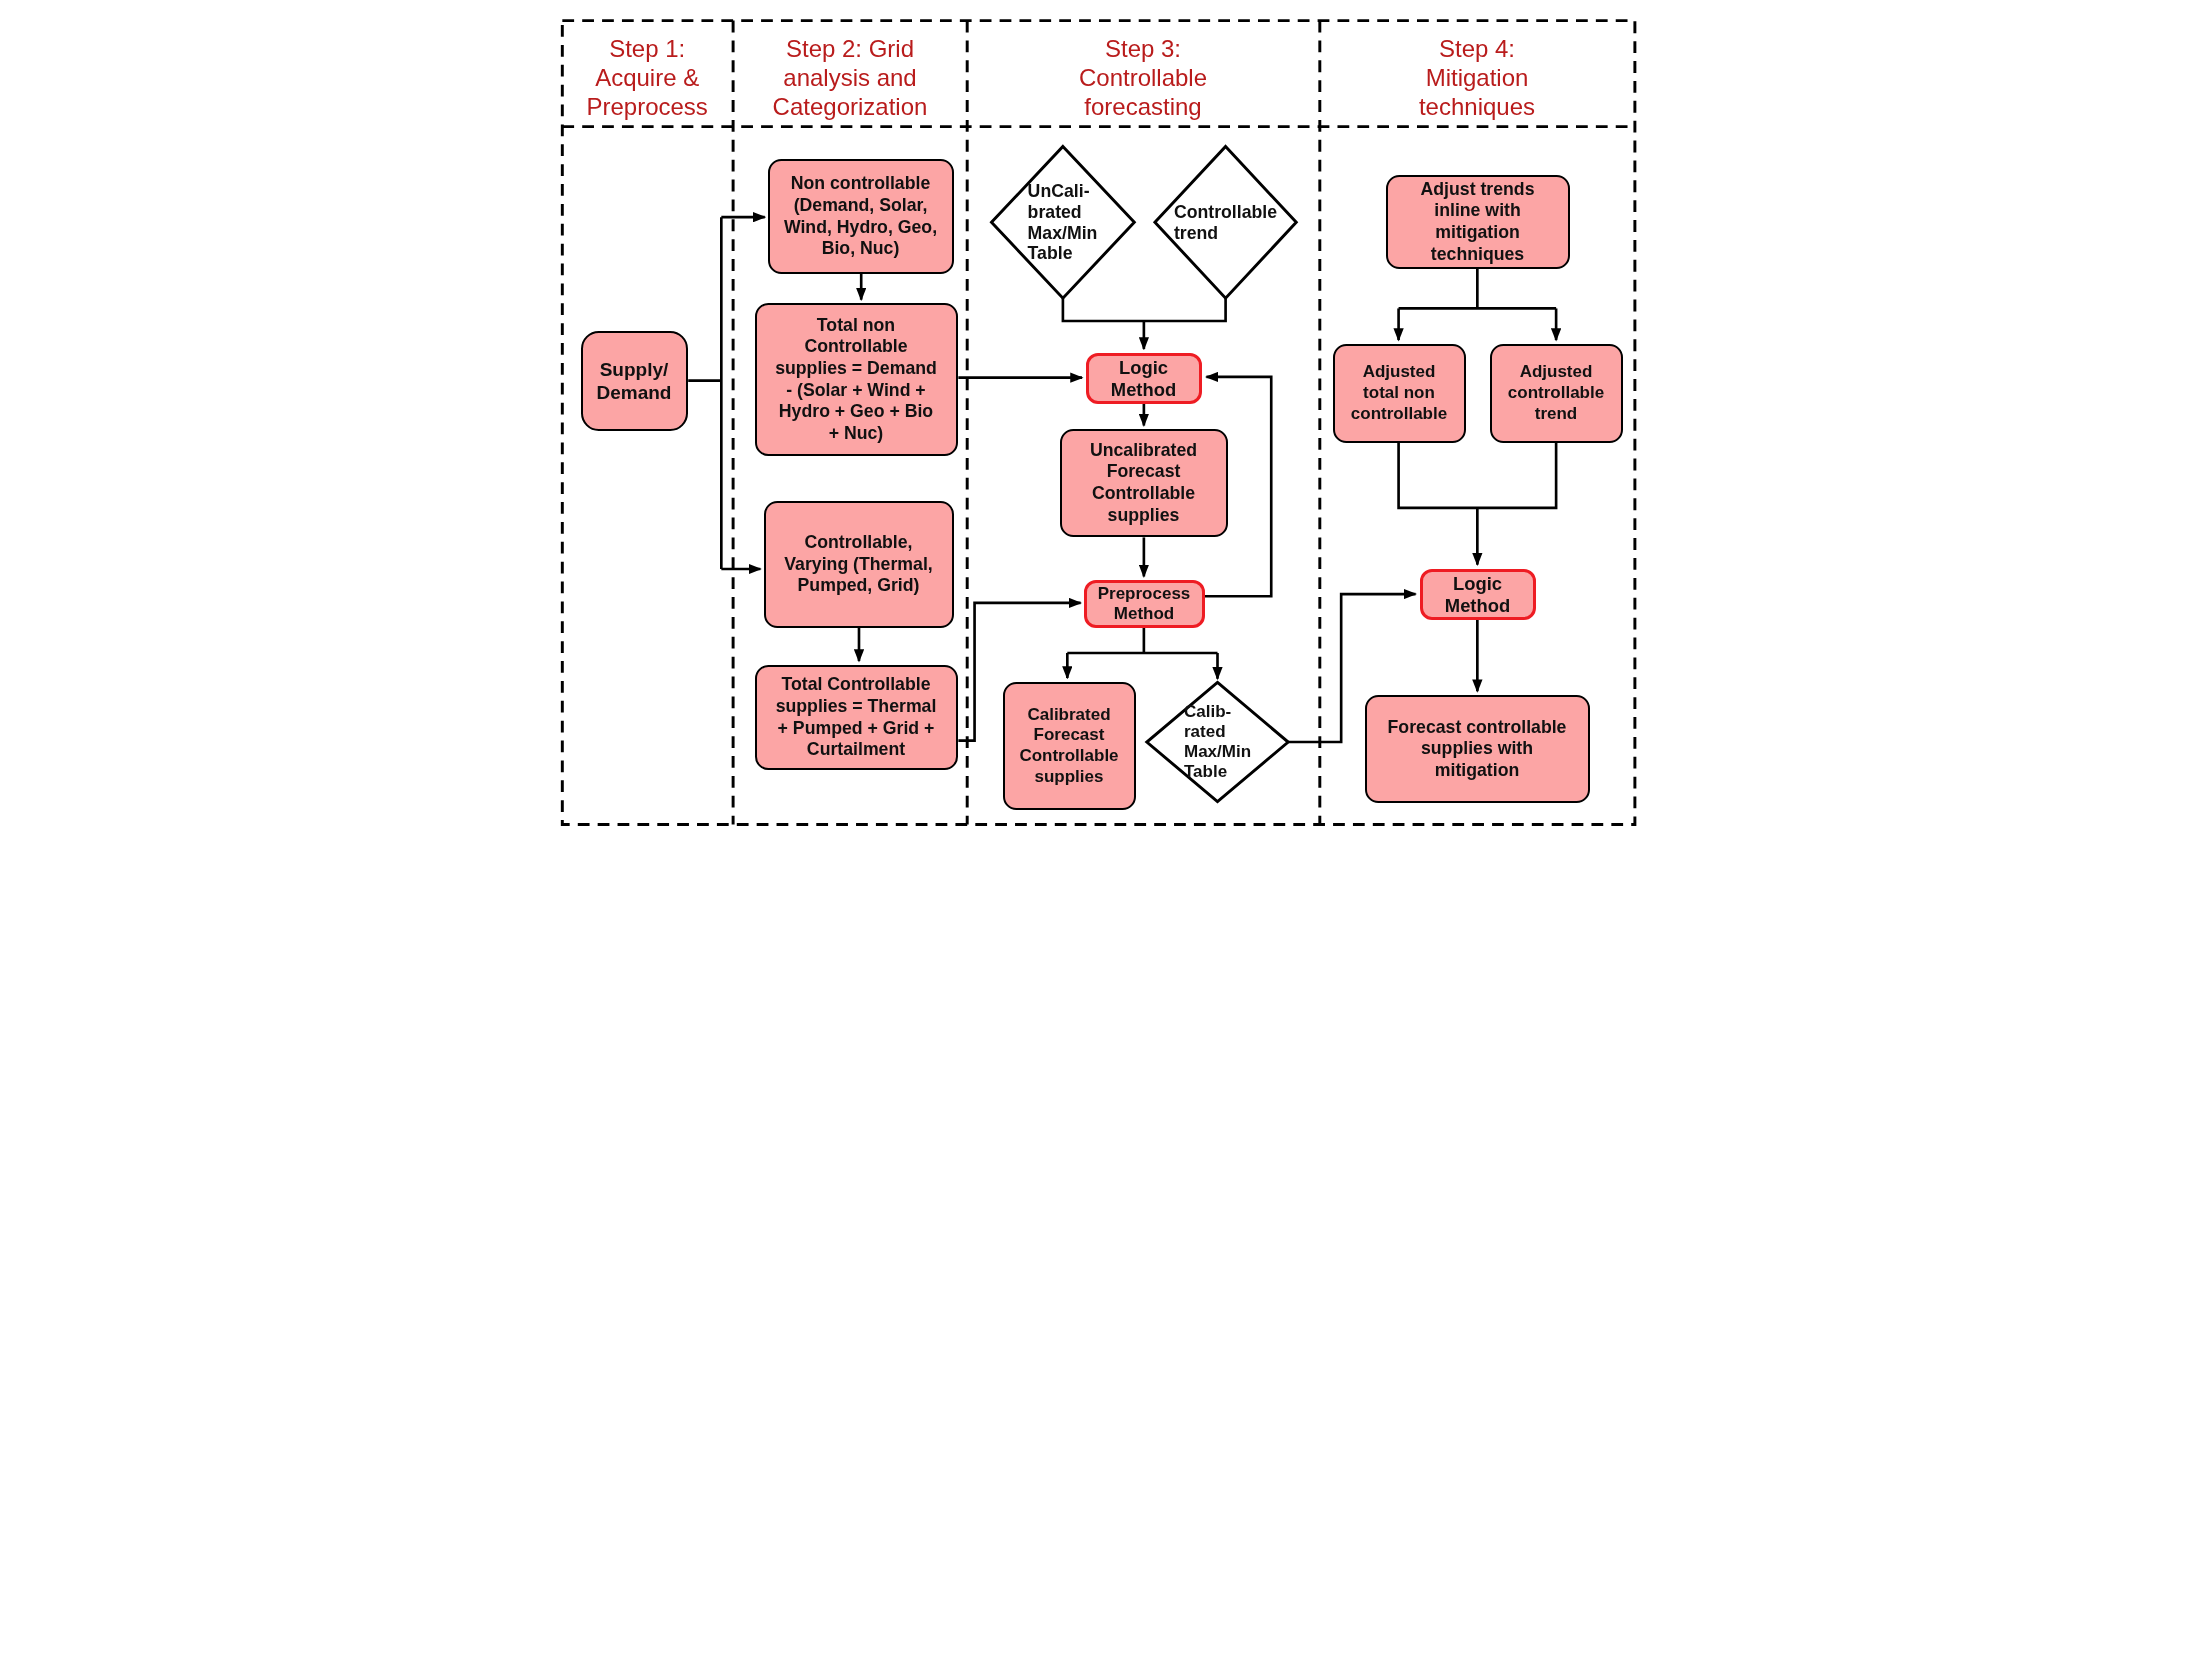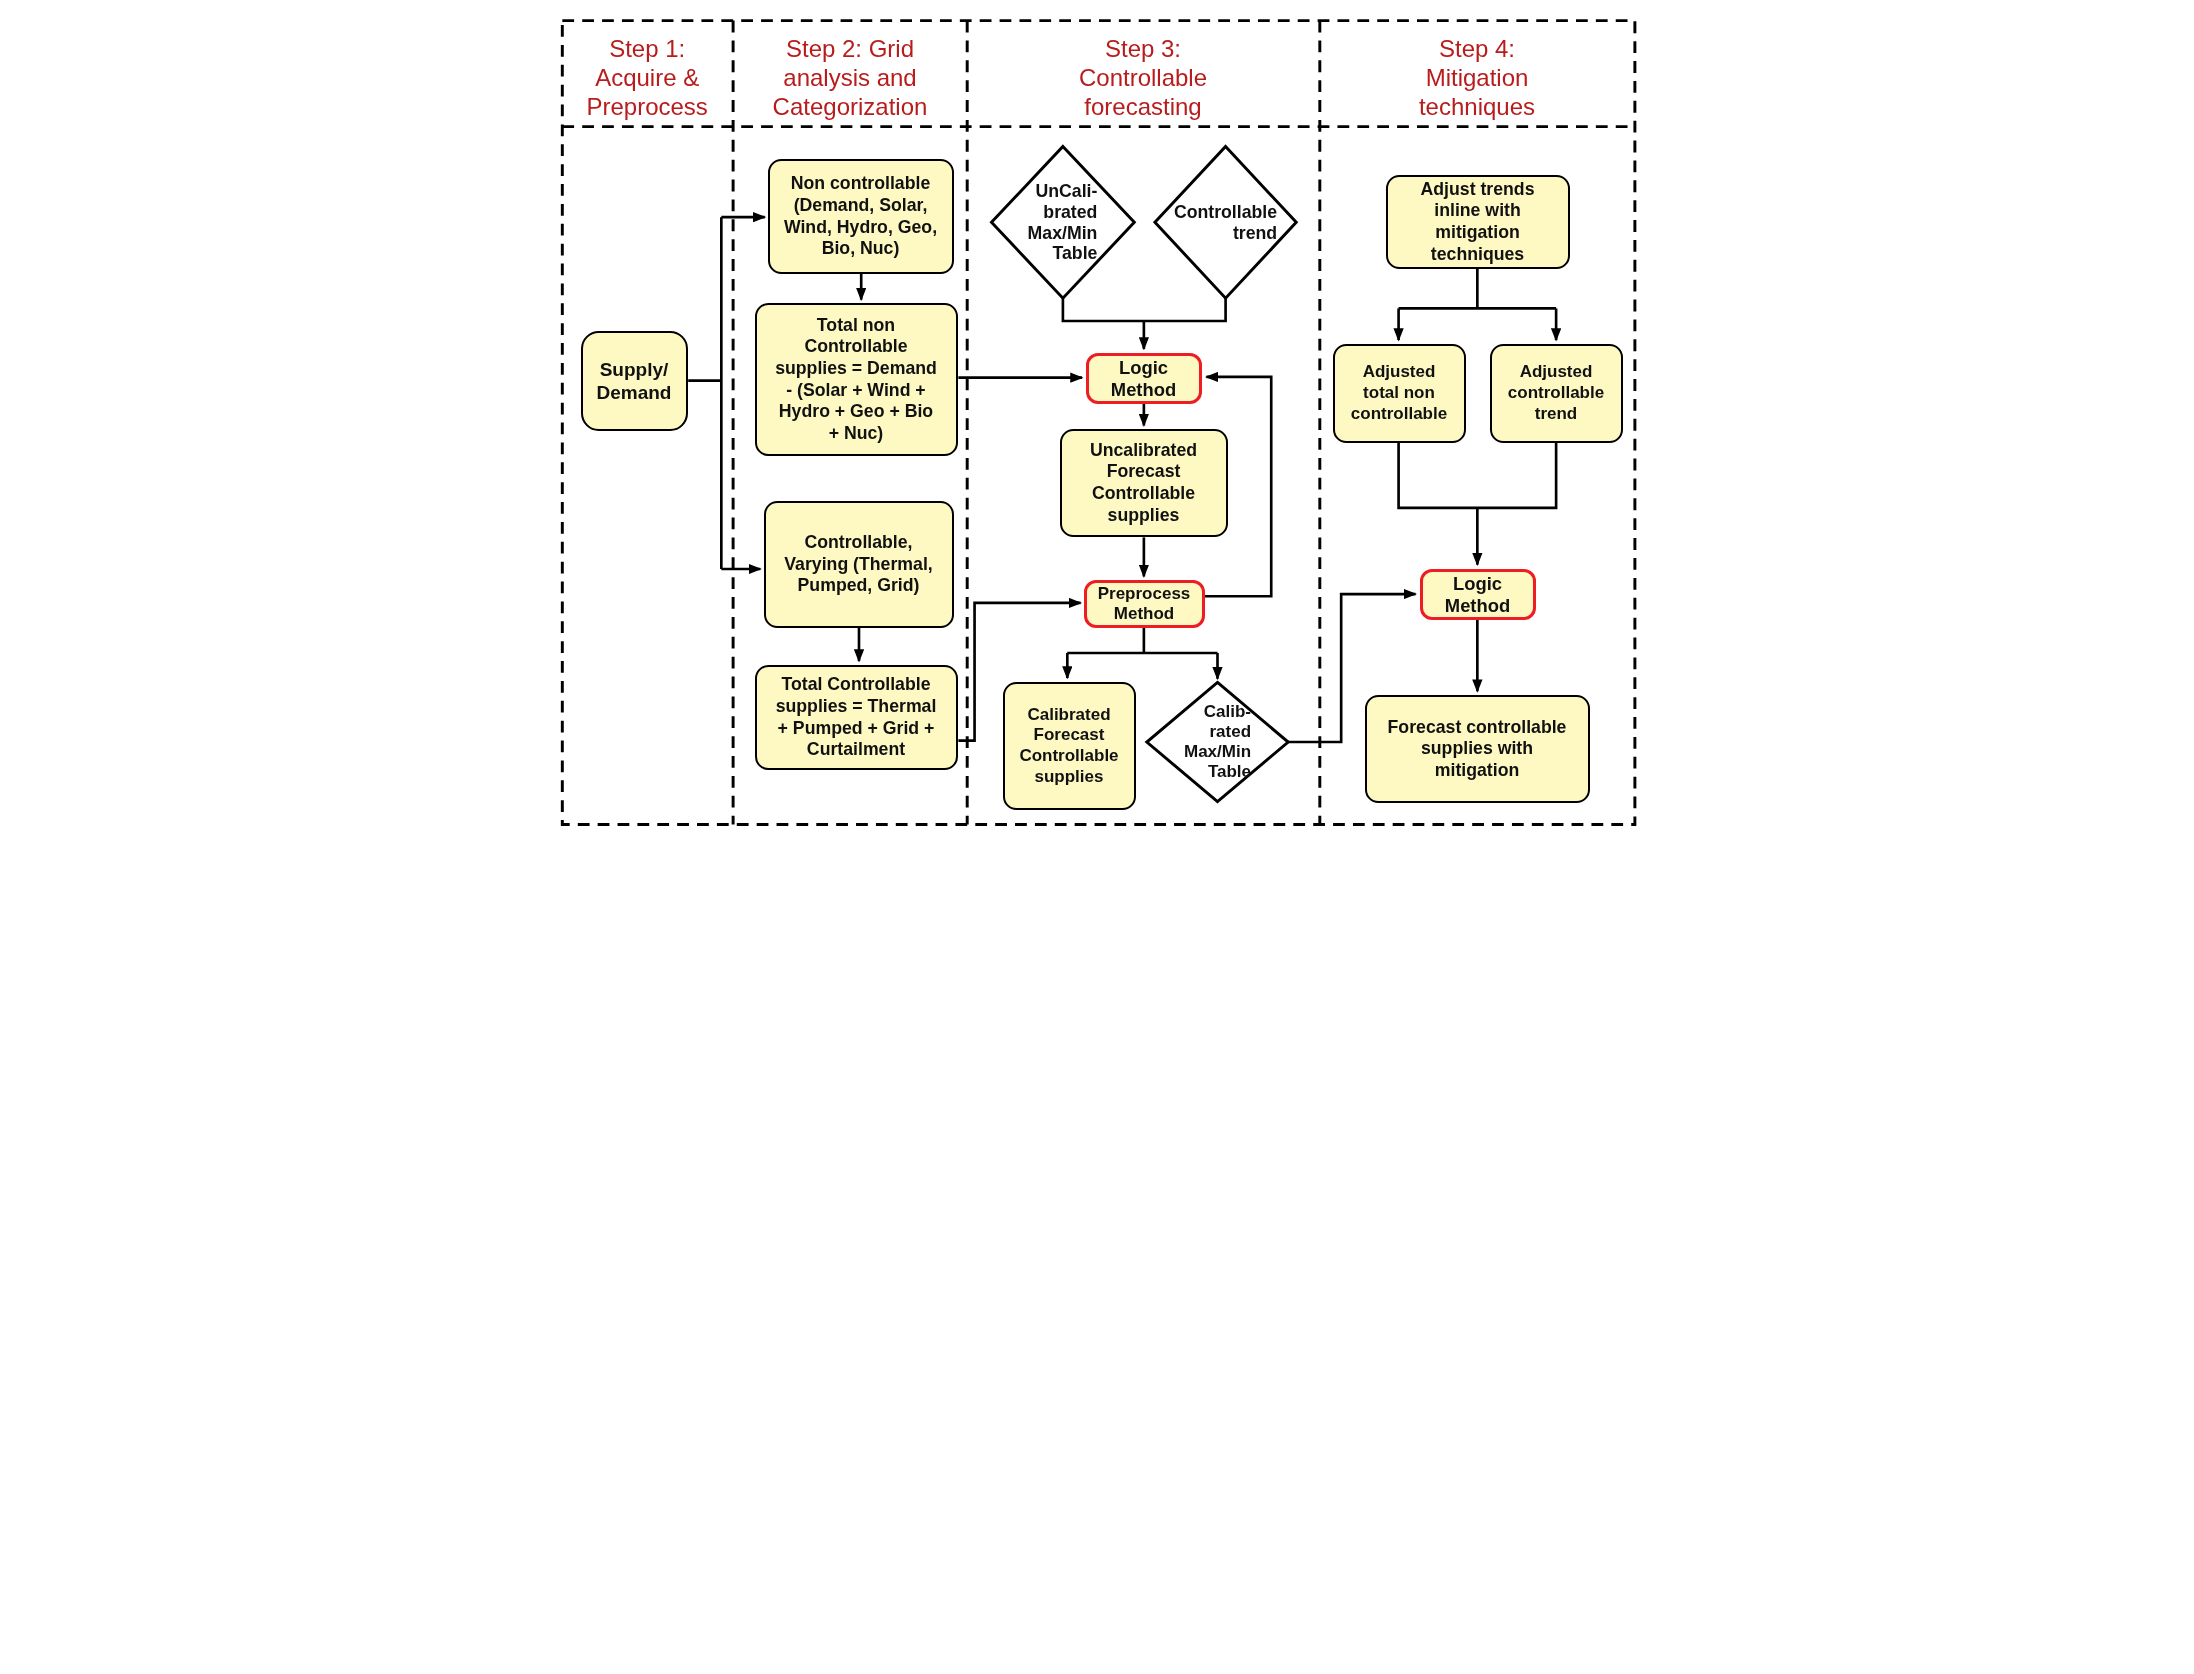--- a/index.html
+++ b/index.html
@@ -11,33 +11,33 @@
   .connector{fill:none;stroke:var(--line);stroke-width:3.6;stroke-linejoin:miter;}
   .arrowhead{fill:var(--line);}
   .diamond{fill:#ffffff;stroke:var(--line);stroke-width:4;}
   .step-label{
     position:absolute;top:35px;text-align:center;white-space:pre-line;
     font-size:24px;line-height:1.2;color:#b91c1c;font-weight:normal;
   }
   .node{
     position:absolute;display:flex;align-items:center;justify-content:center;
     text-align:center;white-space:pre-line;font-weight:bold;color:#111;
-    font-size:17.7px;line-height:1.22;background:#fef9c3;
+    font-size:17.7px;line-height:1.22;background:#fca5a5;
     border:2.9px solid var(--line);border-radius:13.3px;box-sizing:border-box;
     padding:1.5px;
   }
   .node.method{
     border:3.7px solid var(--accent);border-radius:12px;font-size:18.4px;line-height:1.15;
   }
   .node.method.tight{font-size:17px;}
   .node.big-text{font-size:19px;}
   .node.small-text{font-size:17px;}
   .dlabel{
     position:absolute;display:flex;align-items:center;justify-content:center;
-    text-align:right;white-space:pre-line;font-weight:bold;color:#111;
+    text-align:left;white-space:pre-line;font-weight:bold;color:#111;
     font-size:17.7px;line-height:1.18;pointer-events:none;
   }
 </style>
 </head>
 <body>
 
 <div class="canvas">
 
   <svg class="layer" width="1097" height="837" viewBox="0 0 1490 1137">
     <defs>

